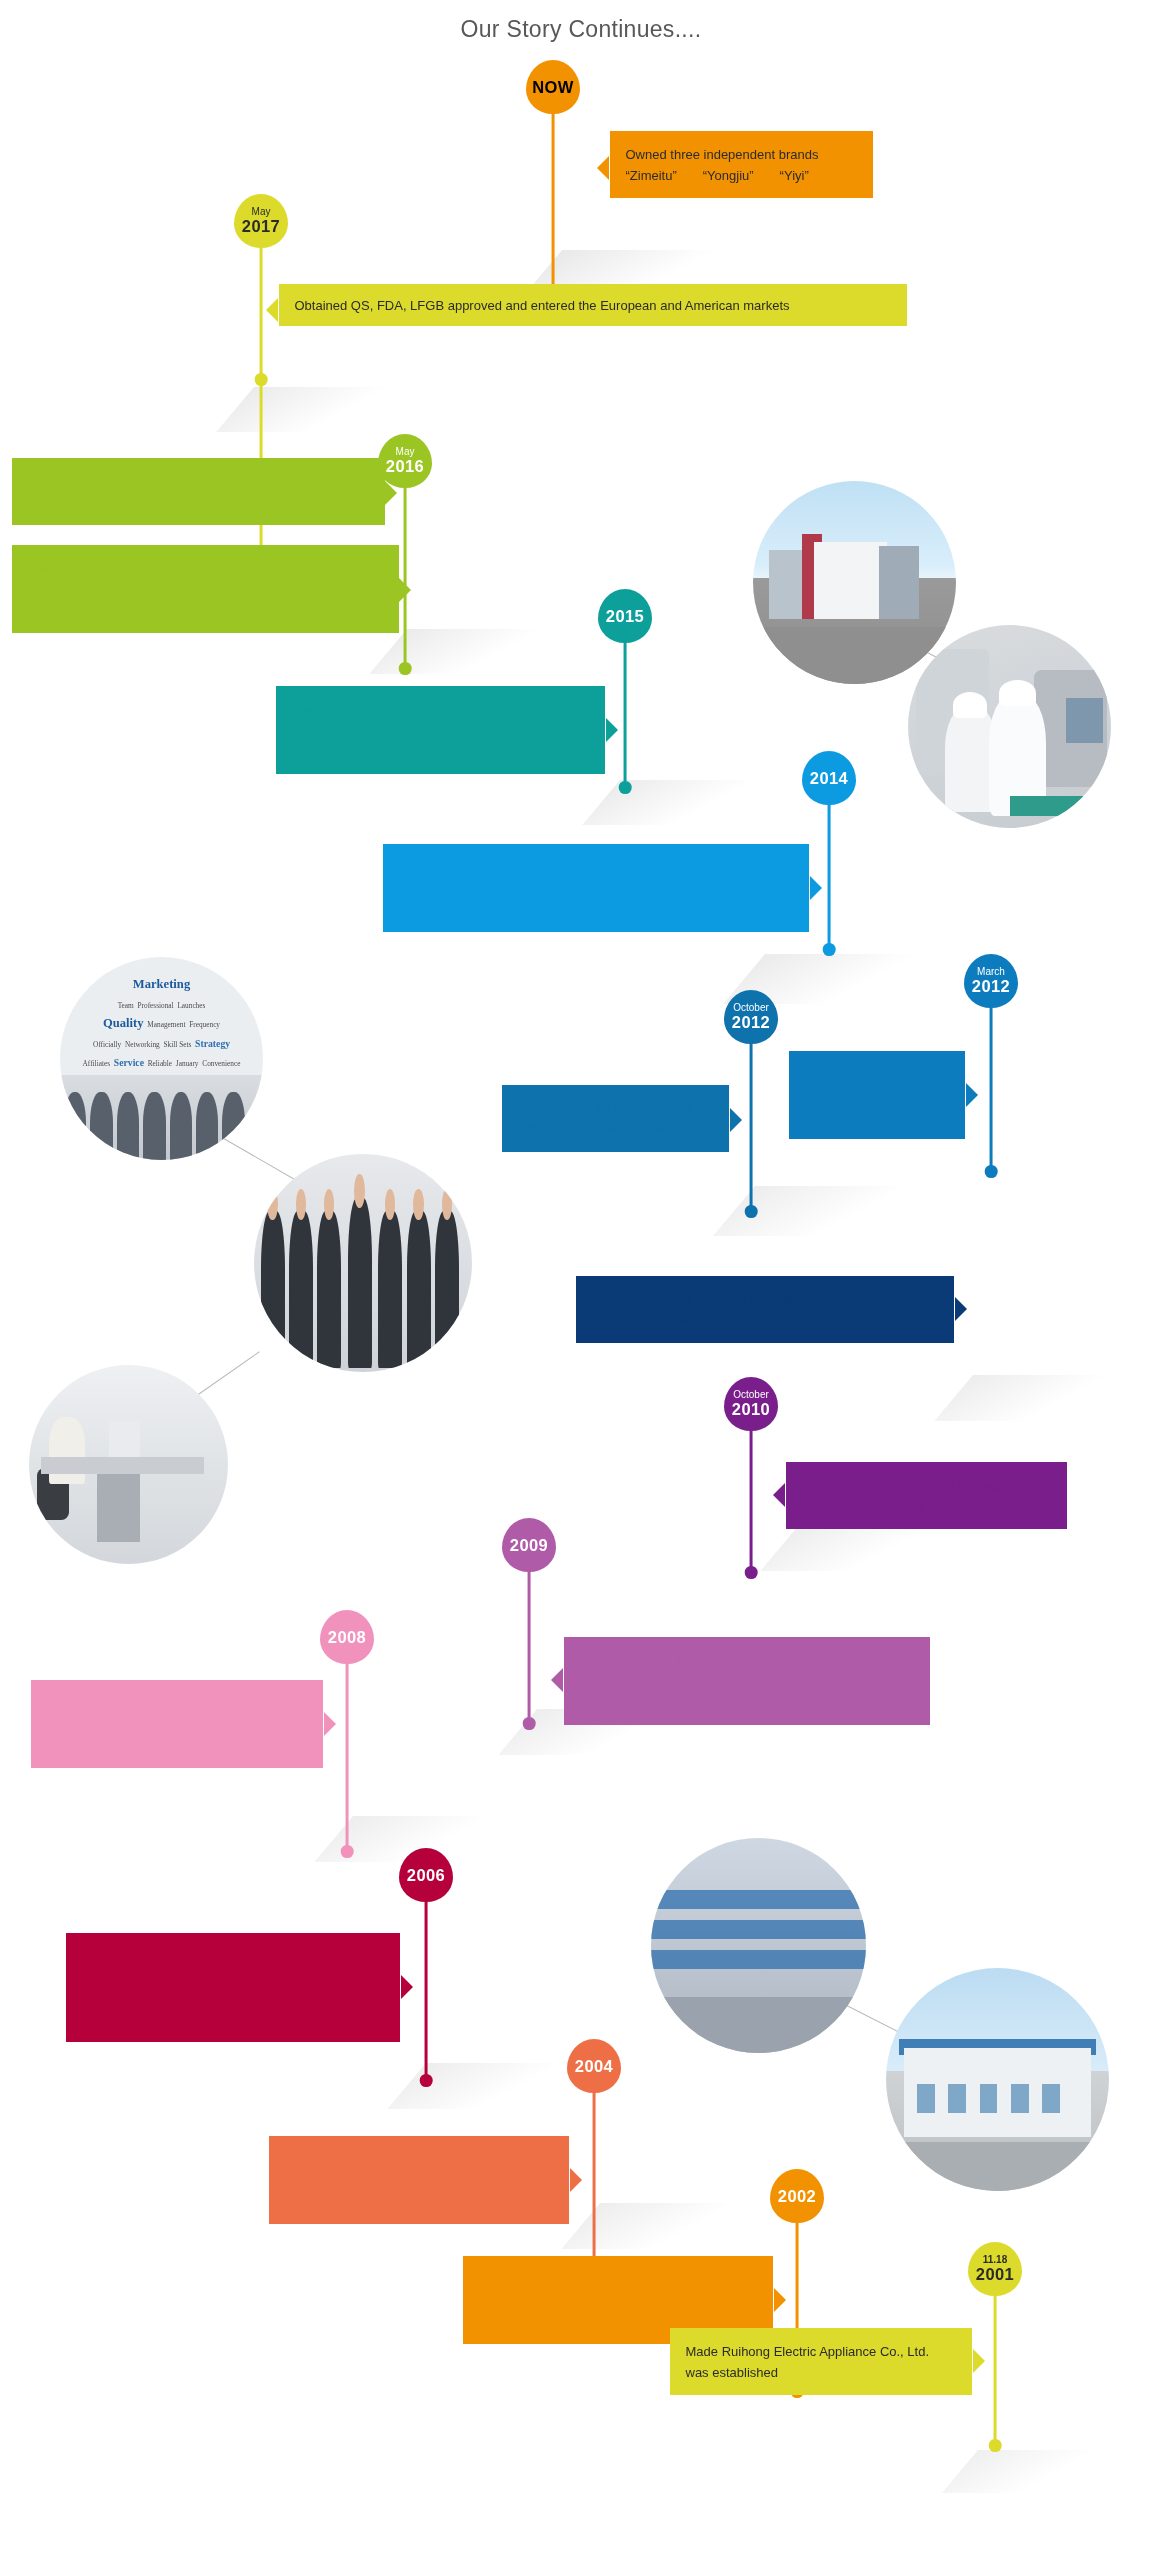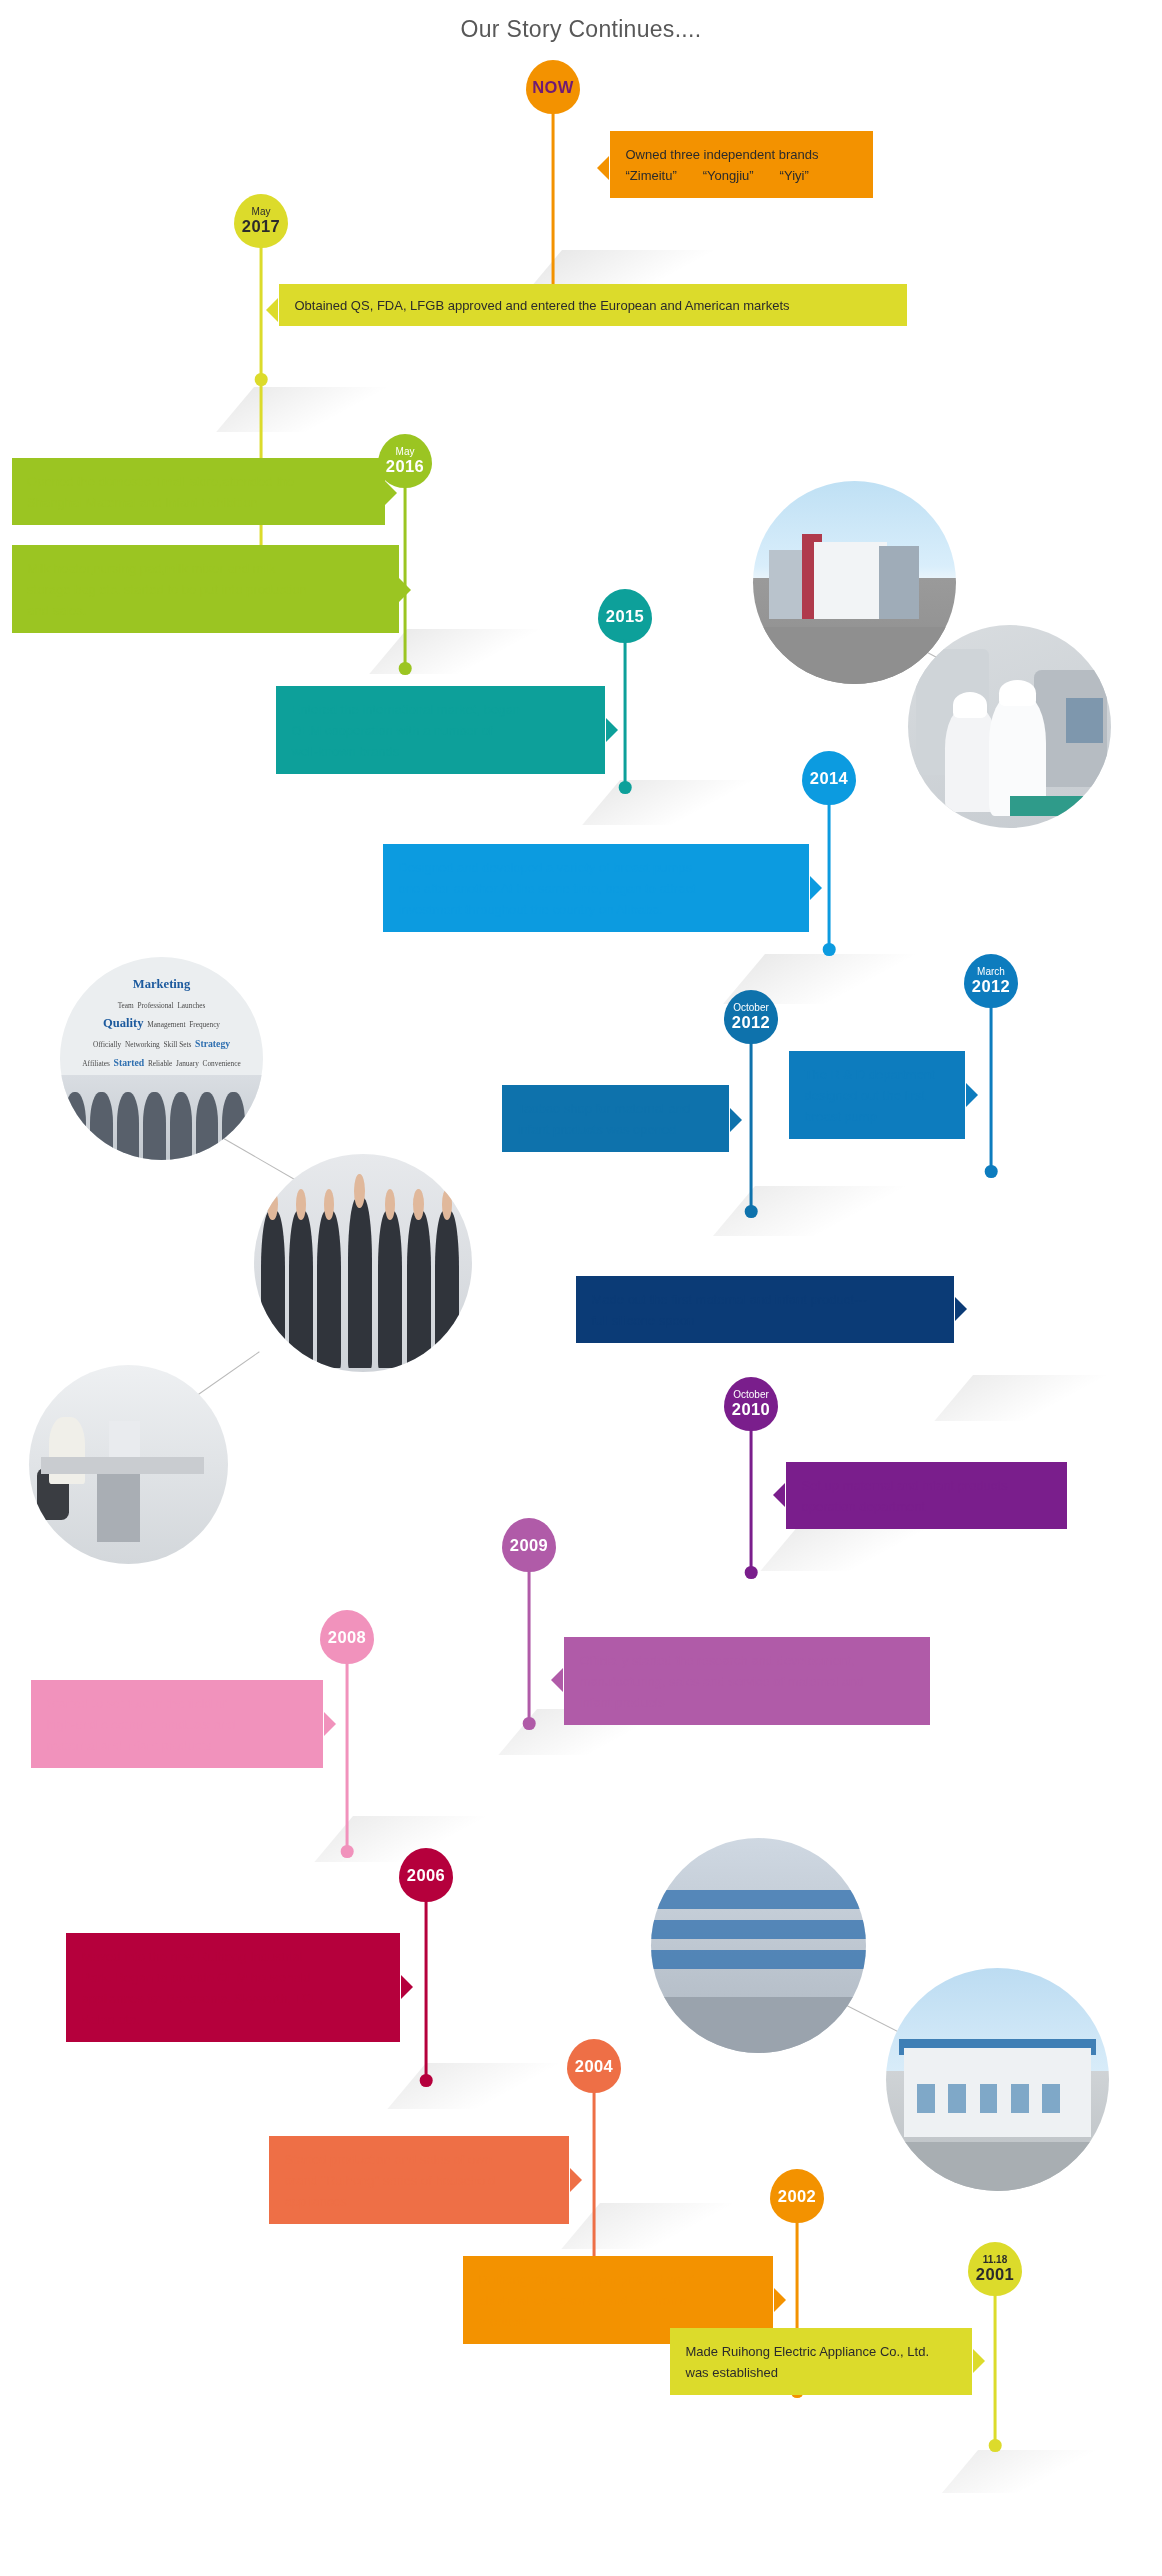--- a/index.html
+++ b/index.html
@@ -221,21 +221,21 @@
       </div>
   </div>
 
   <div class="photo img-wordcloud" style="left:60px; top:957px; width:203px; height:203px;">
     <div class="inner">
       <div class="wc">
         <div><span class="w-lg">Marketing</span></div>
         <div><span class="w-sm">Team</span><span class="w-sm">Professional</span><span class="w-sm">Launches</span></div>
         <div><span class="w-lg">Quality</span><span class="w-sm">Management</span><span class="w-sm">Frequency</span></div>
         <div><span class="w-sm">Officially</span><span class="w-sm">Networking</span><span class="w-sm">Skill Sets</span><span class="w-md">Strategy</span></div>
-        <div><span class="w-sm">Affiliates</span><span class="w-md">Started</span><span class="w-sm">Reliable</span><span class="w-sm">January</span><span class="w-sm">Convenience</span></div>
+        <div><span class="w-sm">Affiliates</span><span class="w-md">Service</span><span class="w-sm">Reliable</span><span class="w-sm">January</span><span class="w-sm">Convenience</span></div>
         <div><span class="w-md">Experience</span></div>
       </div>
       <div class="people">
         <i style="left:2%"></i>
           <i style="left:15%"></i>
           <i style="left:28%"></i>
           <i style="left:41%"></i>
         <i style="left:54%"></i>
           <i style="left:67%"></i>
           <i style="left:80%"></i>
@@ -296,21 +296,21 @@
   <div class="shadow-ribbon" style="left:973px; top:1375px; width:145px; height:46px; transform:skewX(-40deg); opacity:.45;"></div>
   <div class="shadow-ribbon" style="left:799px; top:1525px; width:145px; height:46px; transform:skewX(-40deg); opacity:.45;"></div>
   <div class="shadow-ribbon" style="left:537px; top:1709px; width:145px; height:46px; transform:skewX(-40deg); opacity:.45;"></div>
   <div class="shadow-ribbon" style="left:353px; top:1816px; width:145px; height:46px; transform:skewX(-40deg); opacity:.45;"></div>
   <div class="shadow-ribbon" style="left:426px; top:2063px; width:145px; height:46px; transform:skewX(-40deg); opacity:.45;"></div>
   <div class="shadow-ribbon" style="left:600px; top:2203px; width:145px; height:46px; transform:skewX(-40deg); opacity:.45;"></div>
   <div class="shadow-ribbon" style="left:818px; top:2329px; width:145px; height:46px; transform:skewX(-40deg); opacity:.45;"></div>
   <div class="shadow-ribbon" style="left:978px; top:2450px; width:126px; height:43px; transform:skewX(-40deg); opacity:.4;"></div>
 
   <div class="pin" style="left:526px; top:60px; width:54px; height:194px;">
-    <div class="bulb" style="background:#F39200; color:#701a75;">
+    <div class="bulb" style="background:#F39200; color:#000000;">
       <span class="y only">NOW</span>
     </div>
     <div class="stem" style="background:#F39200; top:50px; height:190px;"></div>
     <div class="dot" style="background:#F39200; top:232px;"></div>
   </div>
   <div class="callout point-left dark-text" style="left:610px; top:131px; width:263px; color:#F39200; background:#F39200;">
     <span class="notch"></span>
     <div style="color:#2b2b2b;">Owned three independent brands</div>
     <div style="color:#2b2b2b;">“Zimeitu”  “Yongjiu”  “Yiyi”</div>
   </div>

